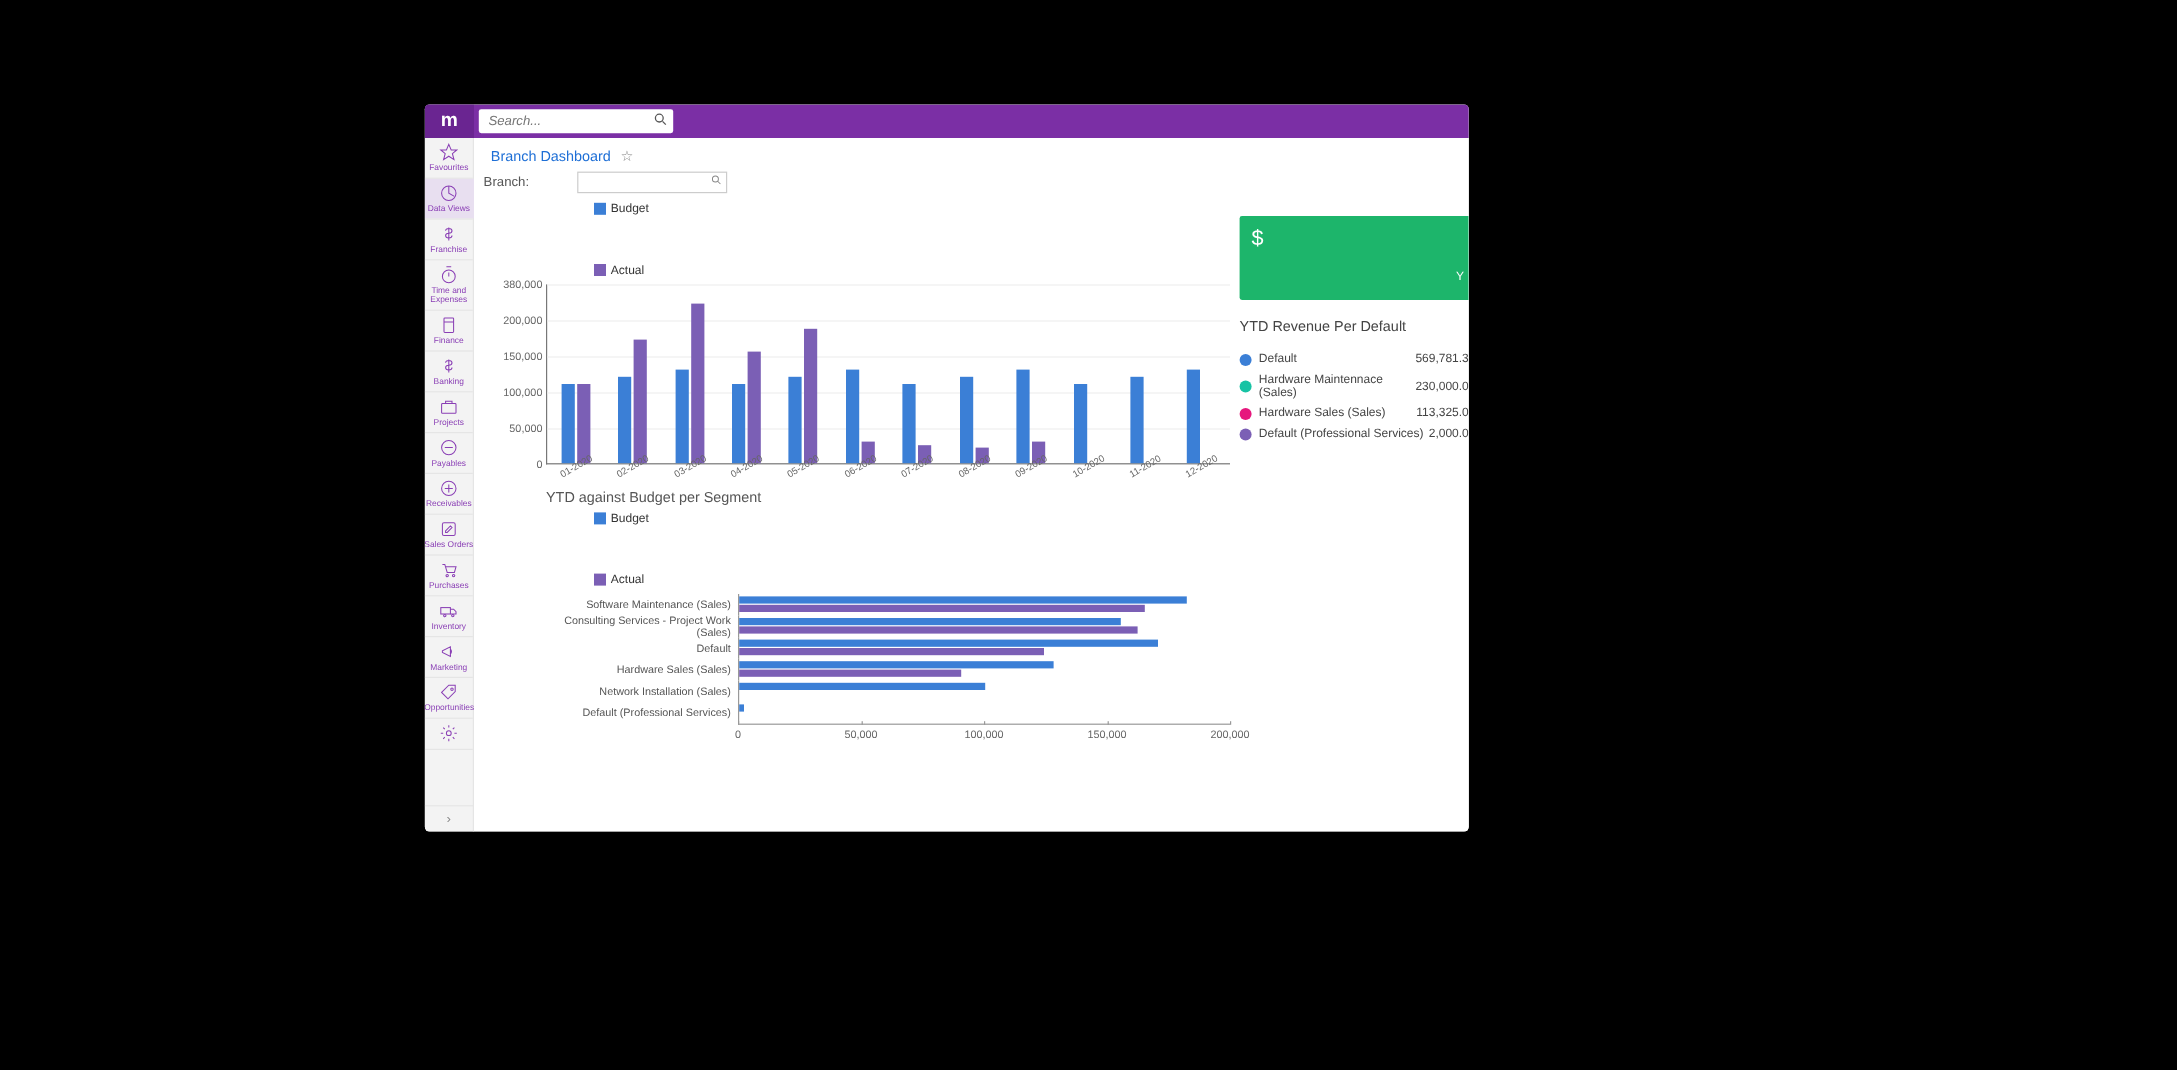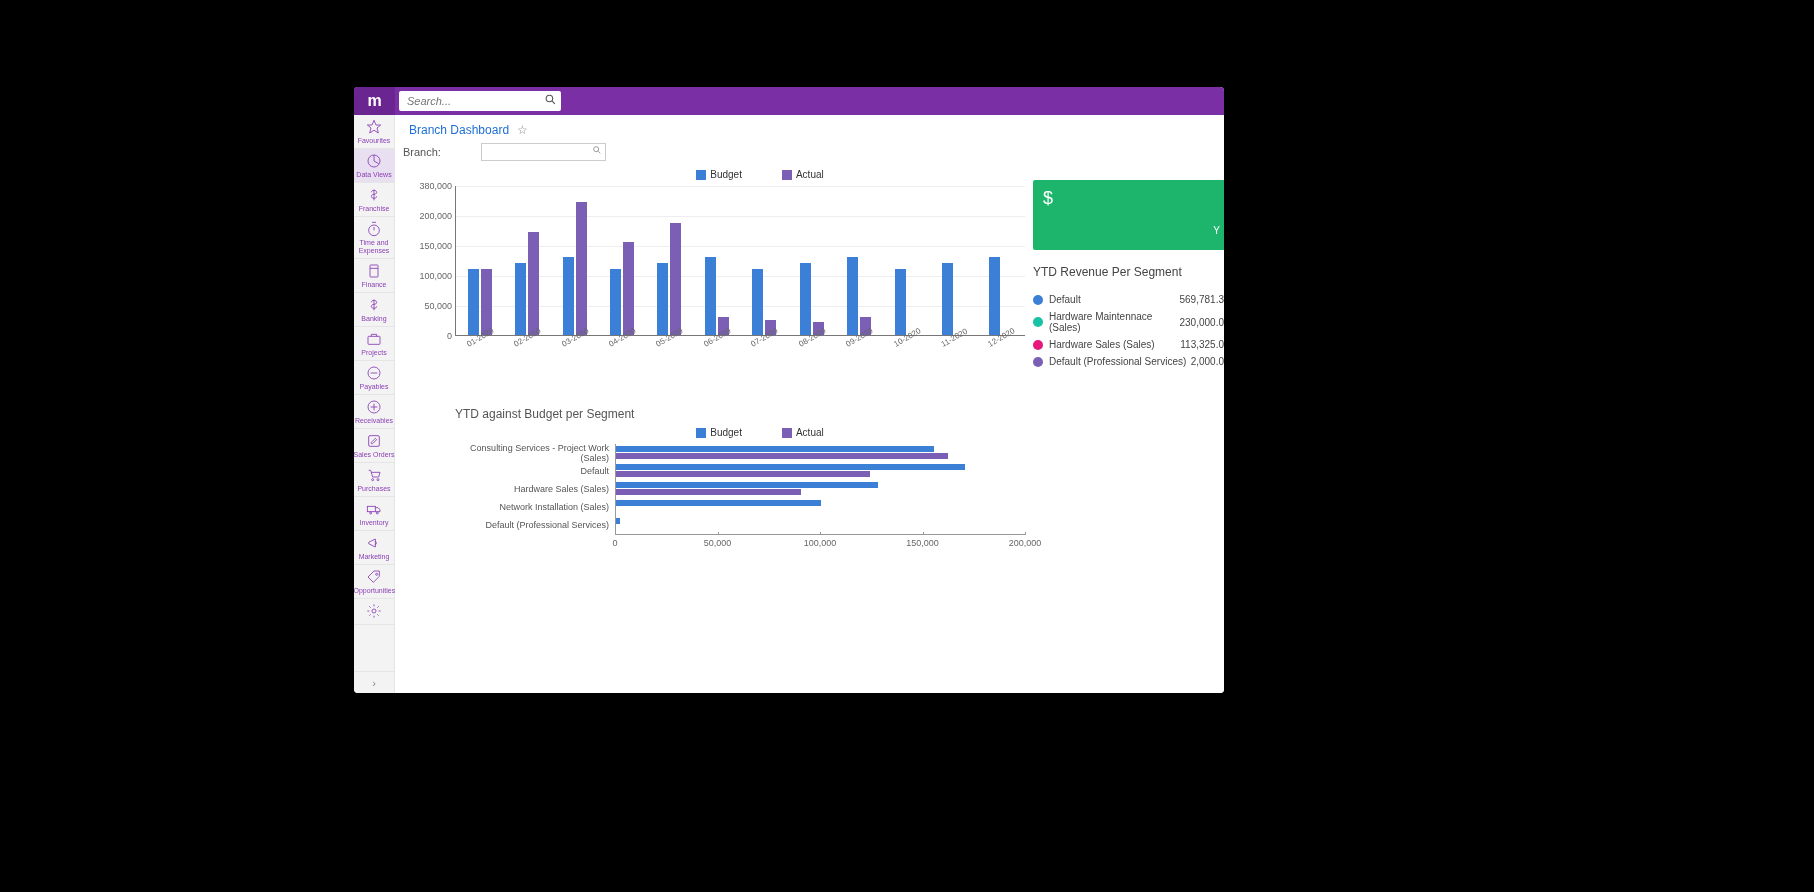--- a/index.html
+++ b/index.html
@@ -25,21 +25,21 @@
   .crumbs a { color:#1e6fd6; font-size:12px; text-decoration:none; }
   .crumbs .star { color:#888; font-size:12px; }
   .filter-row { padding:2px 14px 8px 8px; display:flex; align-items:center; gap:40px; font-size:11px; color:#555; }
   .branch-input { width:125px; height:18px; border:1px solid #ccc; padding:0 16px 0 4px; font-size:11px; position:relative; background:#fff; }
   .branch-wrap { position:relative; }
   .branch-wrap .mag { position:absolute; right:4px; top:2px; font-size:10px; color:#888; }
   .section-title { font-size:12px; color:#555; padding:4px 0 6px 60px; }
   .section-title.first { padding-left:60px; }
   
   .chart1 { position:relative; margin-left:60px; width:570px; height:200px; }
-  .legend { display:flex; gap:40px; justify-content:center; font-size:10px; color:#333; margin-bottom:6px; margin-left:40px; }
+  .legend { display:flex; gap:40px; justify-content:space-between; font-size:10px; color:#333; margin-bottom:6px; margin-left:40px;flex-direction:column; }
   .legend .sw { width:10px; height:10px; display:inline-block; vertical-align:middle; margin-right:4px; }
   .plot1 { position:relative; width:570px; height:150px; border-left:1px solid #777; border-bottom:1px solid #777; margin-left:0; }
   .plot1 .grid { position:absolute; left:0; right:0; border-top:1px solid #eee; }
   .ylab { position:absolute; left:-46px; width:42px; text-align:right; font-size:9px; color:#666; transform:translateY(-50%); }
   .bars { position:absolute; left:0; right:0; bottom:0; top:0; display:flex; }
   .month { flex:1; position:relative; }
   .month .b { position:absolute; bottom:0; width:11px; }
   .bud { background:#3b7fd6; left:50%; margin-left:-12px; }
   .act { background:#7b5fb5; left:50%; margin-left:1px; }
   .xlab { position:absolute; top:100%; left:50%; transform:translateX(-50%) rotate(-30deg); transform-origin:left top; font-size:8px; color:#666; white-space:nowrap; margin-top:6px; }
@@ -341,20 +341,27 @@
     <div style="height:34px"></div>
     <div class="section-title">YTD against Budget per Segment</div>
     <div class="chart2-wrap">
       <div class="legend">
         <span><span class="sw" style="background:#3b7fd6"></span><span>Budget</span></span>
         <span><span class="sw" style="background:#7b5fb5"></span><span>Actual</span></span>
       </div>
       <div class="chart2" id="chart2">
           <div class="rows">
             <div class="row">
+              <div class="rlab">Software Maintenance (Sales)</div>
+              <div class="rbars">
+                <div class="rb bud" style="width: 373.1px;"></div>
+                <div class="rb act" style="width: 338.25px;"></div>
+              </div>
+            </div>
+            <div class="row">
               <div class="rlab">Consulting Services - Project Work (Sales)</div>
               <div class="rbars">
                 <div class="rb bud" style="width: 317.75px;"></div>
                 <div class="rb act" style="width: 332.1px;"></div>
               </div>
             </div>
             <div class="row">
               <div class="rlab">Default</div>
               <div class="rbars">
                 <div class="rb bud" style="width: 348.5px;"></div>
@@ -397,21 +404,21 @@
           </div>
         </div>
     </div>
 
     <div class="kpi-card">
       <div class="dollar">$</div>
       <div class="ytxt">Y</div>
     </div>
 
     <div class="segblock">
-      <h4>YTD Revenue Per Segment</h4>
+      <h4>YTD Revenue Per Default</h4>
       <div id="segrows">
           <div class="segrow">
             <span class="dot" style="background:#3b7fd6"></span>
             <span class="segname">Default</span>
             <span class="segval">569,781.3</span>
           </div>
           <div class="segrow">
             <span class="dot" style="background:#17c3a4"></span>
             <span class="segname">Hardware Maintennace (Sales)</span>
             <span class="segval">230,000.0</span>

